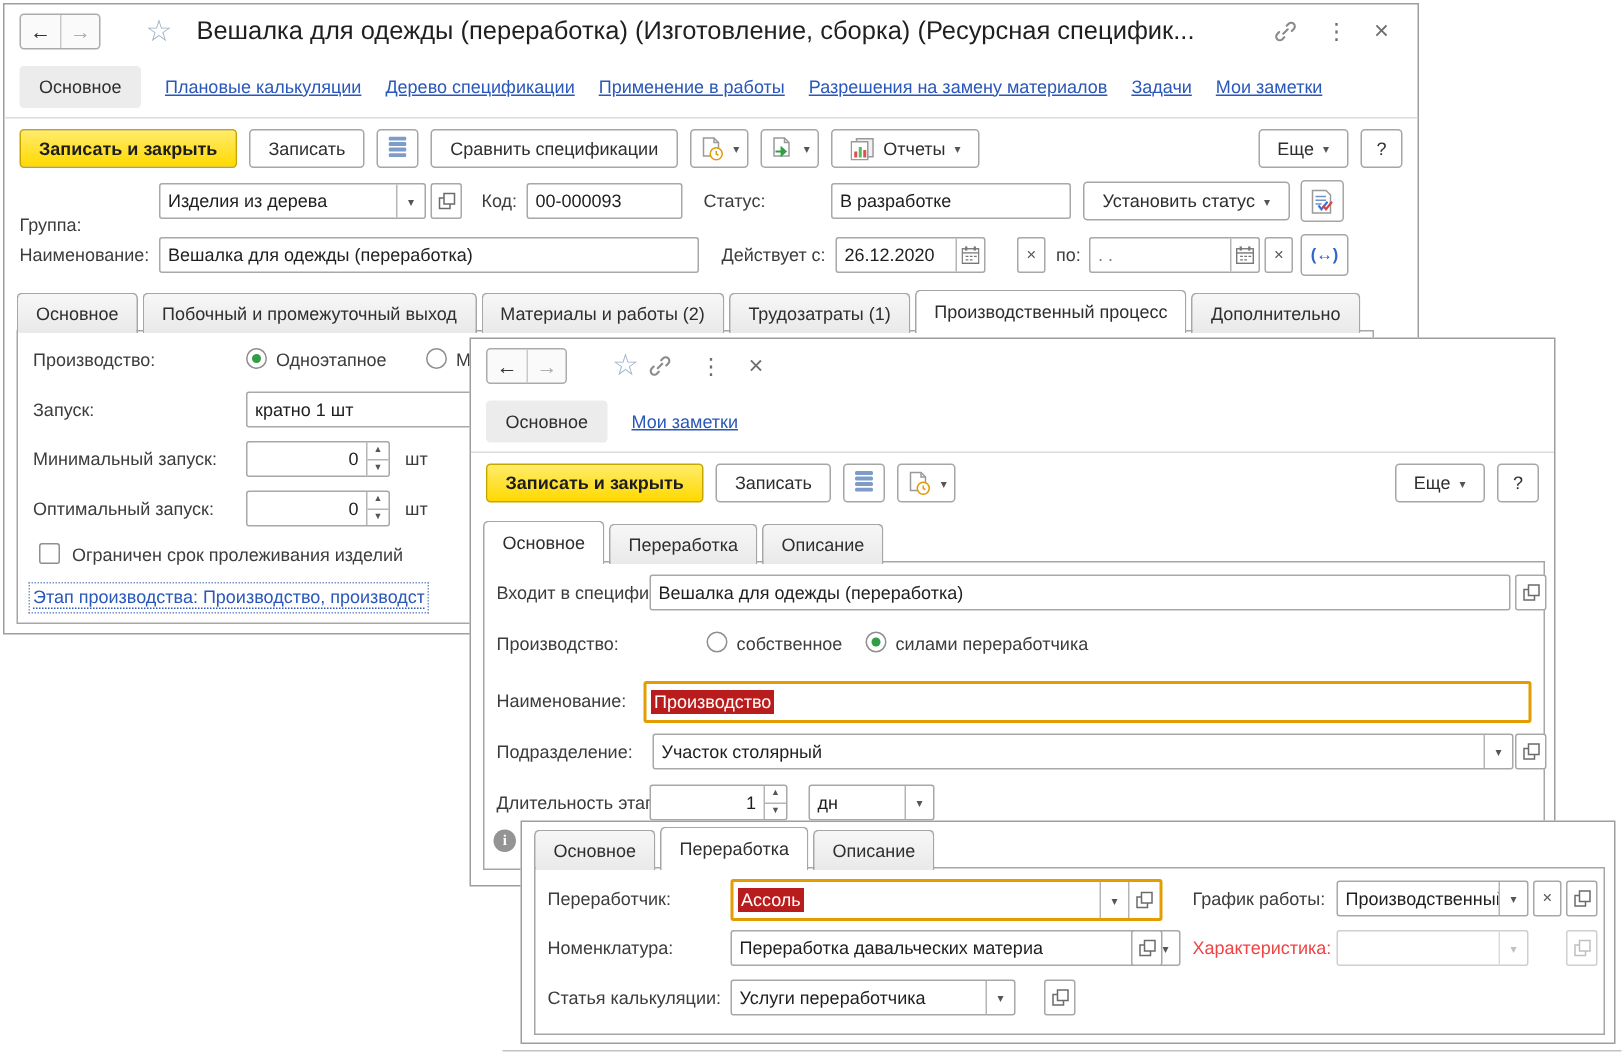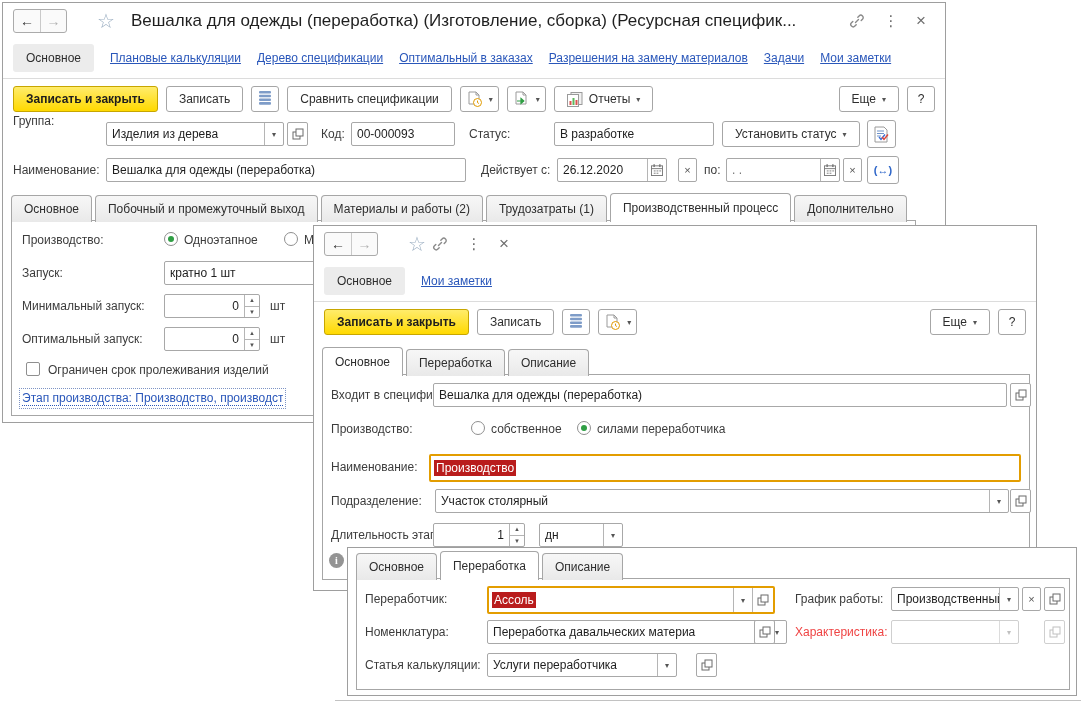--- a/index.html
+++ b/index.html
@@ -90,21 +90,21 @@
         </svg>
     </span>
     <span class="ticon dots">⋮</span>
     <span class="ticon close">×</span>
   </div>
 
   <div class="navrow">
     <span class="navchip">Основное</span>
     <span class="navlink">Плановые калькуляции</span>
     <span class="navlink">Дерево спецификации</span>
-    <span class="navlink">Оптимальный в заказах</span>
+    <span class="navlink">Применение в работы</span>
     <span class="navlink">Разрешения на замену материалов</span>
     <span class="navlink">Задачи</span>
     <span class="navlink">Мои заметки</span>
   </div>
 
   <div class="toolbar">
     <span class="btn y">Записать и закрыть</span>
     <span class="btn">Записать</span>
     <span class="btn iconbtn">
       <svg width="12" height="16" viewBox="0 0 12 16">
@@ -146,21 +146,21 @@
       <span class="drop">▾</span>
     </span>
     <span class="spacer"></span>
     <span class="btn">
         <span>Еще</span>
         <span class="drop">▾</span>
       </span>
     <span class="btn" style="min-width:28px;padding:0 8px;">?</span>
   </div>
 
-  <span class="lab" style="left:10px;top:111px;text-align:right;">Группа:</span>
+  <span class="lab" style="left:10px;top:140px;text-align:right;">Группа:</span>
   <div class="fld" style="left:103px;top:119px;width:178px;">
     <span class="t">Изделия из дерева</span>
       <span class="b">▾</span>
   </div>
   <span class="sqbtn" style="left:284px;top:119px;">
     <svg width="12" height="12" viewBox="0 0 12 12">
         <rect x="1" y="4" width="7" height="7" fill="#fff" stroke="#6b6b6b"></rect>
         <rect x="4" y="1" width="7" height="7" fill="#fff" stroke="#6b6b6b"></rect>
       </svg>
   </span>
@@ -183,21 +183,21 @@
         <path d="M6 11l2 2.5 4-5" stroke="#3a6fd8" stroke-width="1.4" fill="none"></path>
         <path d="M9 11l2 2.5 4-5" stroke="#d9453d" stroke-width="1.4" fill="none"></path>
       </svg>
   </span>
 
   <span class="lab" style="left:10px;top:160px;">Наименование:</span>
   <div class="fld" style="left:103px;top:155px;width:360px;">
       <span class="t">Вешалка для одежды (переработка)</span>
     </div>
   <span class="lab" style="left:478px;top:160px;">Действует с:</span>
-  <div class="fld" style="left:554px;top:155px;width:110px;">
+  <div class="fld" style="left:554px;top:155px;width:100px;">
     <span class="t">26.12.2020</span>
     <span class="b">
       <svg width="12" height="12" viewBox="0 0 13 13">
           <rect x="0.5" y="2" width="12" height="10.5" fill="#fff" stroke="#777"></rect>
           <path d="M0.5 5h12" stroke="#777"></path>
           <rect x="2.6" y="0.3" width="1.6" height="3" fill="#777"></rect>
           <rect x="8.8" y="0.3" width="1.6" height="3" fill="#777"></rect>
           <path d="M3 7.5h2M6 7.5h2M9 7.5h2M3 10h2M6 10h2" stroke="#777"></path>
         </svg>
     </span>

